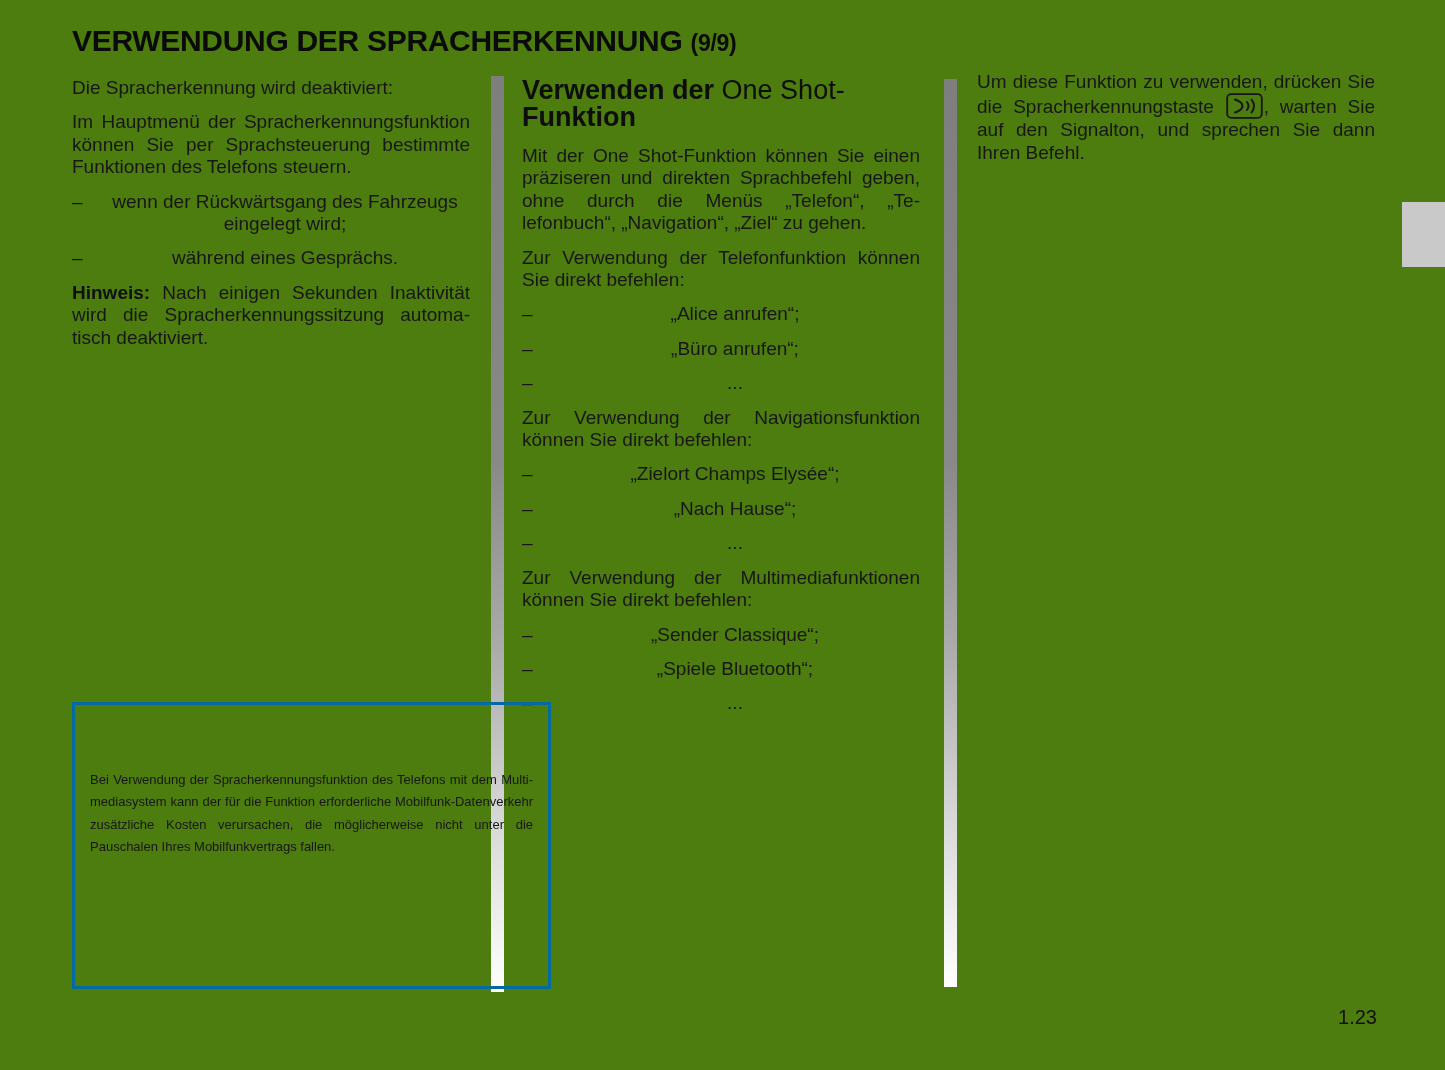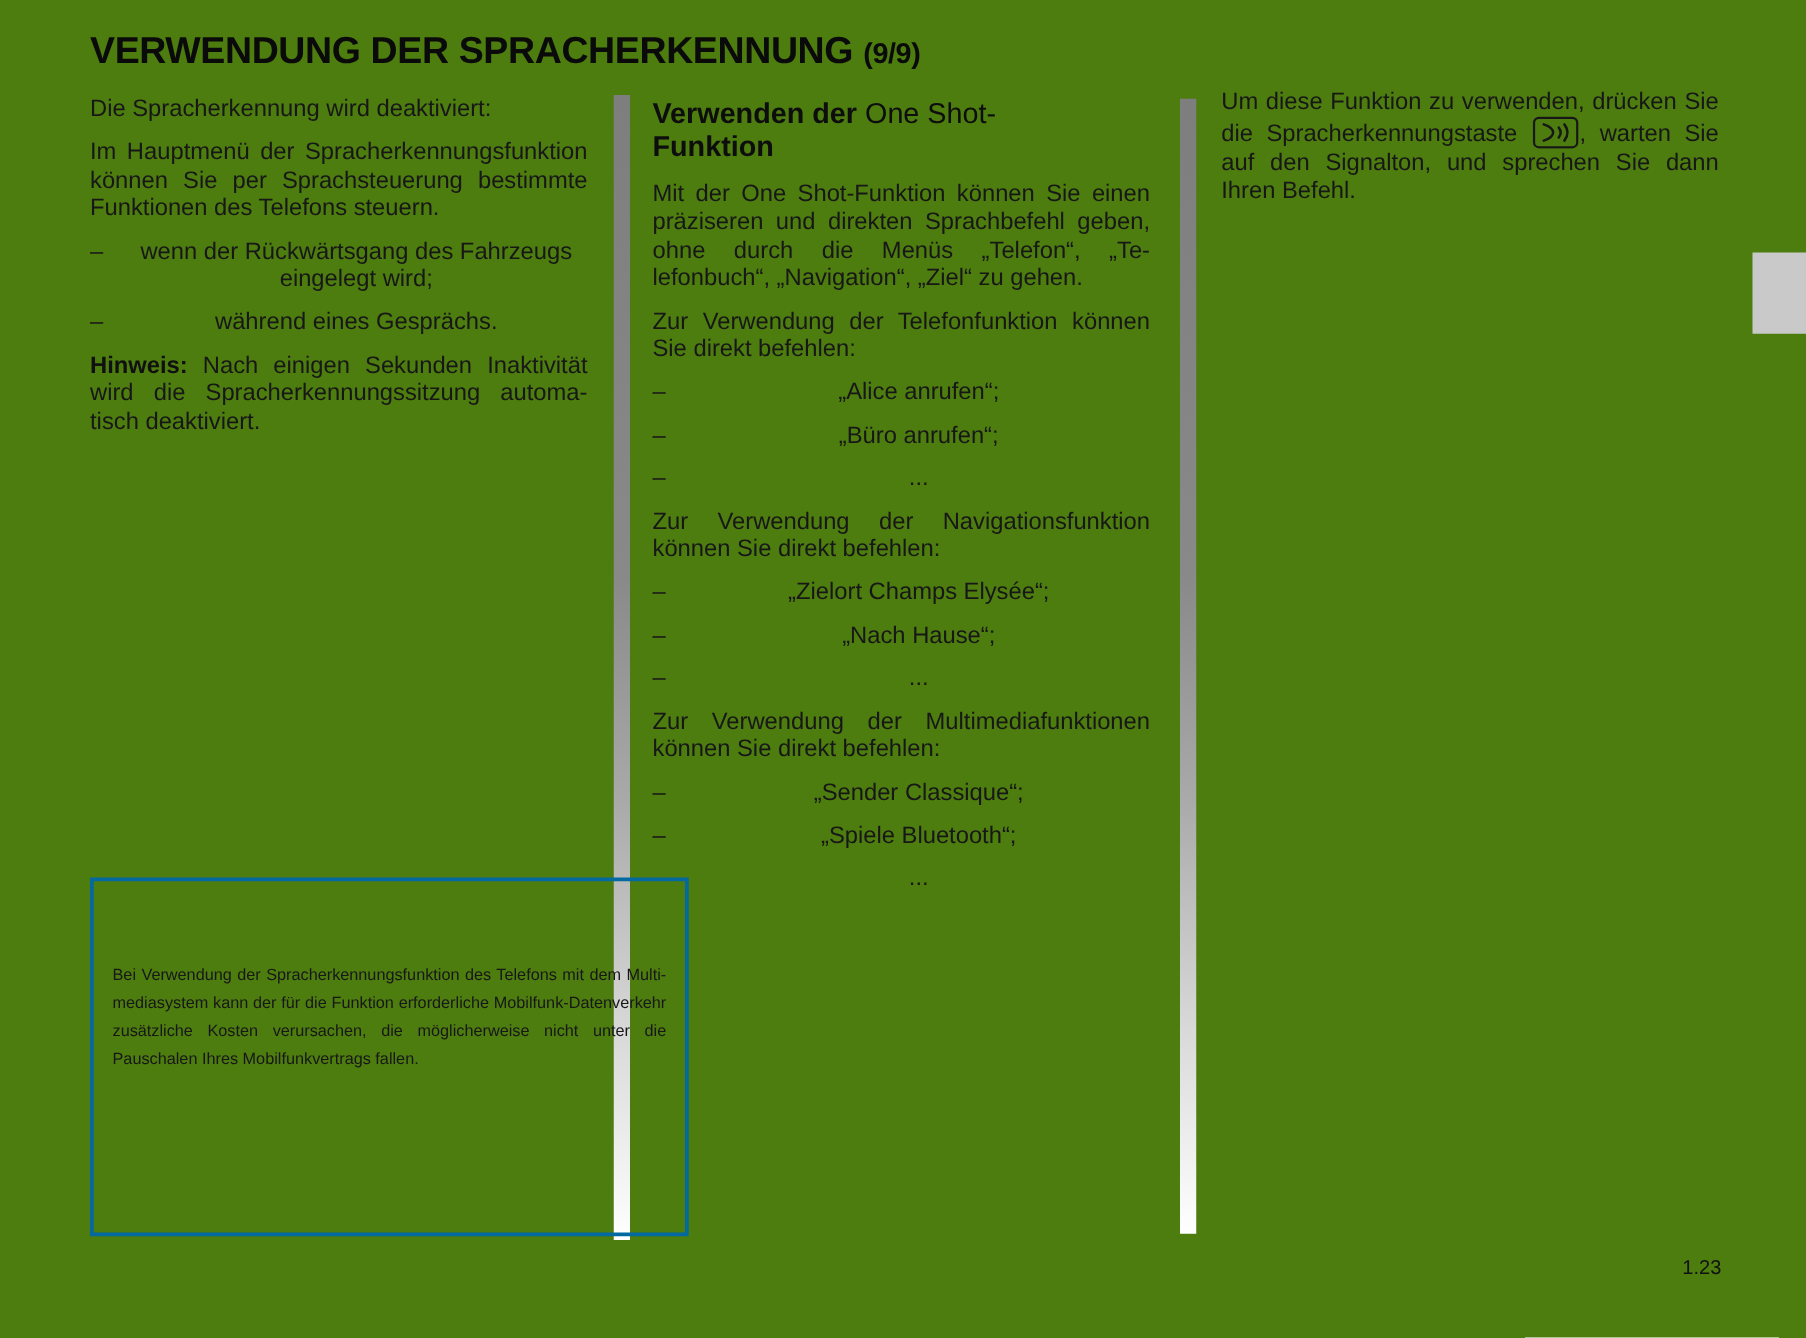--- a/index.html
+++ b/index.html
@@ -24,42 +24,42 @@
   .col-left{left:72px;width:398px;}
   .col-mid{left:522px;width:398px;}
   .col-right{left:977px;width:398px;top:71px;}
   .para{text-align:justify;margin:0 0 12px 0;}
   .para:last-child{margin-bottom:0;}
   .li{display:flex;margin:0 0 12px 0;}
   .li .dash{flex:0 0 28px;}
   .li .li-text{flex:1 1 auto;text-align:center;}
   .mid-heading{
     margin:0 0 14px 0;
-    font-size:23px;line-height:27px;font-weight:bold;color:#0d0d0d;
+    font-size:27px;line-height:27px;font-weight:bold;color:#0d0d0d;
   }
   .mid-heading .regular{font-weight:normal;}
   .sep{
     position:absolute;width:13px;
     background:linear-gradient(to bottom,#7e7e7e 0%,#898989 42%,#aaaaaa 62%,#d9d9d9 82%,#ffffff 100%);
   }
   .sep-1{left:491px;top:76px;height:916px;}
   .sep-2{left:944px;top:79px;height:908px;}
   .edge-tab{
     position:absolute;right:0;top:202px;width:43px;height:65px;
     background:#c9c9c9;
   }
   .note-box{
     position:absolute;left:72px;top:702px;width:479px;height:287px;
     border:3px solid #0369a1;box-sizing:border-box;
     padding:64px 15px 0 15px;
     font-size:13px;line-height:22.4px;text-align:justify;
   }
   .page-number{
     position:absolute;right:68px;top:1006px;
-    font-size:16px;color:#111;
+    font-size:20px;color:#111;
   }
   .voice-icon{
     display:inline-block;vertical-align:-6px;margin:0 1px;
   }
   b{font-weight:bold;color:#101010;}
 </style>
 </head>
 <body>
 
 <div class="page">

